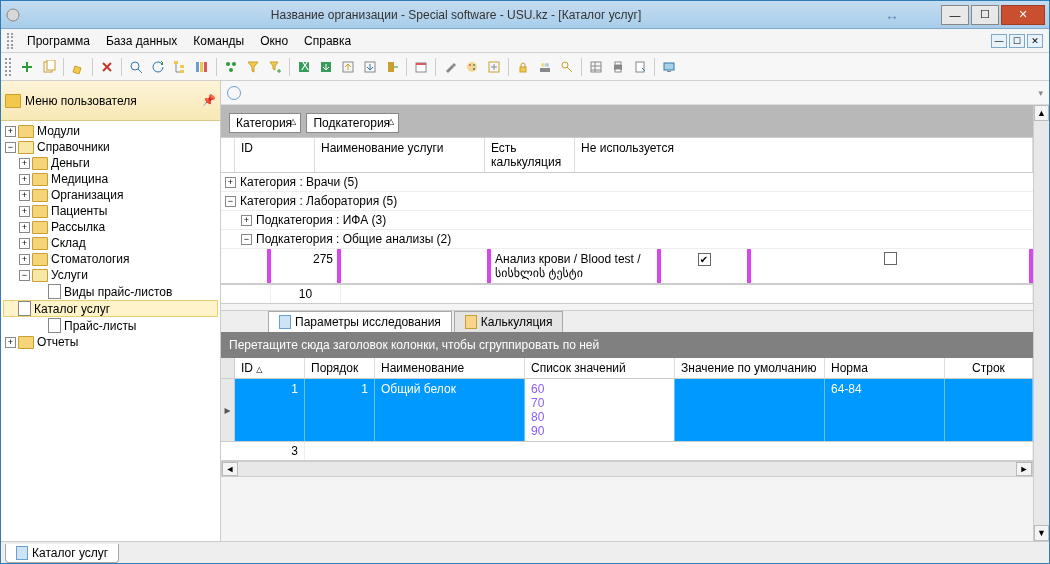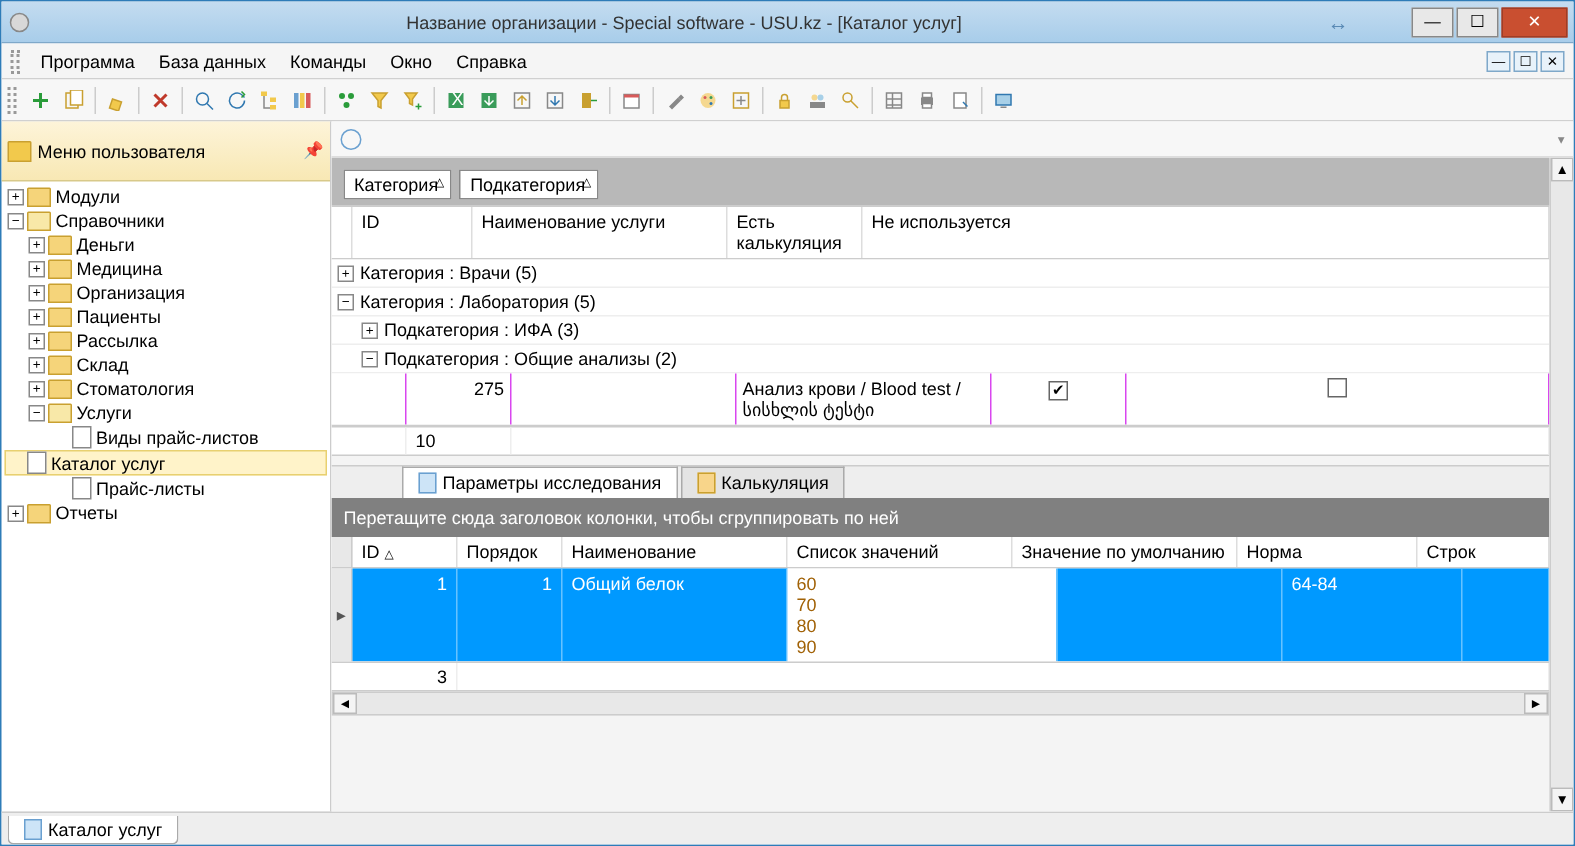--- a/index.html
+++ b/index.html
@@ -40,21 +40,21 @@
 .group-chip { display: inline-block; background: #fff; border: 1px solid #888; padding: 2px 8px 2px 6px; position: relative; margin-right: -4px; }
 .group-chip .sort { position: absolute; right: 4px; top: 3px; font-size: 8px; }
 .group-chip.sub { margin-left: 6px; }
 .gridhead { display: flex; background: #fff; border-top: 1px solid #ccc; border-bottom: 1px solid #ccc; }
 .gridhead .gh { padding: 3px 6px; border-right: 1px solid #ddd; }
 .gridrows { background: #fff; border-bottom: 1px solid #ccc; }
 .gr { display: flex; align-items: center; border-bottom: 1px solid #eee; padding: 2px 4px; }
 .gr .exp { width: 11px; height: 11px; border: 1px solid #888; display: inline-flex; align-items: center; justify-content: center; font-size: 9px; margin-right: 4px; background: #fff; }
 .gr.ind1 { padding-left: 20px; }
 .datarow { display: flex; background: #fff; }
-.datarow .cell { border-right: 1px solid #d946ef; padding: 3px 4px; }
+.datarow .cell { border-right: 4px solid #d946ef; padding: 3px 4px; }
 .check { width: 13px; height: 13px; border: 1px solid #666; display: inline-flex; align-items: center; justify-content: center; font-size: 10px; margin: auto; }
 .footrow { display: flex; background: #fff; border-top: 1px solid #ccc; border-bottom: 1px solid #ccc; }
 .footrow .cell { padding: 2px 6px; border-right: 1px solid #eee; }
 .tabs2 { display: flex; background: #eee; border-top: 1px solid #ccc; margin-top: 6px; padding-left: 47px; }
 .tab2 { background: #fff; border: 1px solid #aaa; border-bottom: none; padding: 3px 10px; display: flex; align-items: center; gap: 4px; cursor: pointer; margin-right: 2px; }
 .tab2.inactive { background: #e4e4e4; }
 .tab2 .tico { width: 12px; height: 14px; background: #cde4f7; border: 1px solid #6aa0d0; }
 .tab2 .tico.calc { background: #f8d58a; border-color: #c9a030; }
 .groupmsg { background: #808080; color: #fff; padding: 6px 8px; }
 .grid2head { display: flex; background: #fff; border-bottom: 1px solid #ccc; }
@@ -409,21 +409,21 @@
             <div class="cell" style="width:50px"></div>
             <div class="cell" style="width:70px;text-align:right">275</div>
             <div class="cell" style="width:150px"></div>
             <div class="cell" style="width:170px">Анализ крови / Blood test / სისხლის ტესტი</div>
             <div class="cell" style="width:90px;text-align:center"><span class="check">✔</span></div>
             <div class="cell" style="flex:1;text-align:center"><span class="check"></span></div>
           </div>
         </div>
         <div class="footrow">
           <div class="cell" style="width:50px"></div>
-          <div class="cell" style="width:70px;text-align:left">10</div>
+          <div class="cell" style="width:70px;text-align:center">10</div>
           <div class="cell" style="flex:1"></div>
         </div>
 
         <div class="tabs2">
           <div class="tab2">
               <span class="tico"></span>
               <span>Параметры исследования</span>
             </div>
           <div class="tab2 inactive">
               <span class="tico calc"></span>
@@ -432,28 +432,28 @@
         </div>
         <div class="groupmsg">Перетащите сюда заголовок колонки, чтобы сгруппировать по ней</div>
         <div class="grid2head">
           <div class="marker"></div>
           <div class="g2h" style="width:70px"><span>ID</span> <span style="font-size:8px">△</span></div>
           <div class="g2h" style="width:70px">Порядок</div>
           <div class="g2h" style="width:150px">Наименование</div>
           <div class="g2h" style="width:150px">Список значений</div>
           <div class="g2h" style="width:150px">Значение по умолчанию</div>
           <div class="g2h" style="width:120px">Норма</div>
-          <div class="g2h" style="flex:1;text-align:left">Строк</div>
+          <div class="g2h" style="flex:1;text-align:center">Строк</div>
         </div>
         <div class="grid2row">
           <div class="marker">▸</div>
           <div class="g2c" style="width:70px;text-align:right">1</div>
           <div class="g2c" style="width:70px;text-align:right">1</div>
           <div class="g2c" style="width:150px">Общий белок</div>
-          <div class="g2c" style="width:180px;background:#fff;color:#a16207;white-space:pre-line">60
+          <div class="g2c" style="width:150px;background:#fff;color:#8b5cf6;white-space:pre-line">60
 70
 80
 90</div>
           <div class="g2c" style="width:150px"></div>
           <div class="g2c" style="width:120px">64-84</div>
           <div class="g2c" style="flex:1"></div>
         </div>
         <div class="foot2">
           <div style="width:14px"></div>
           <div class="cell" style="width:70px;text-align:right">3</div>

